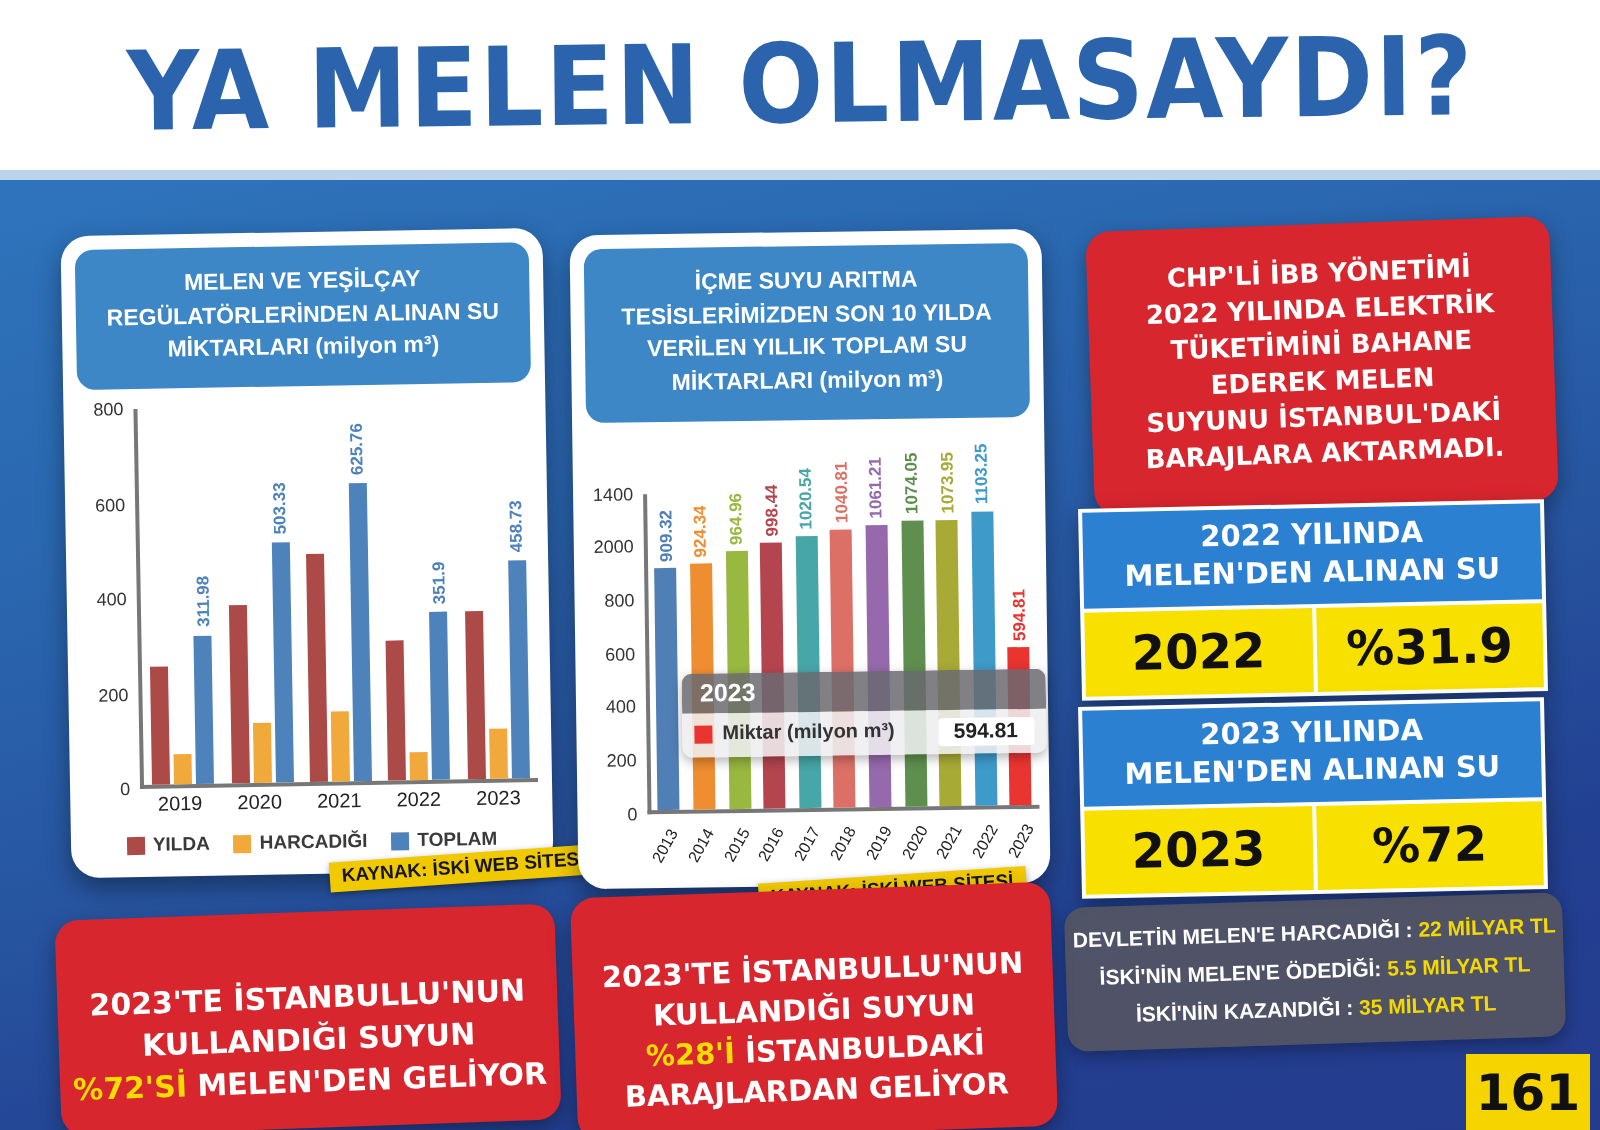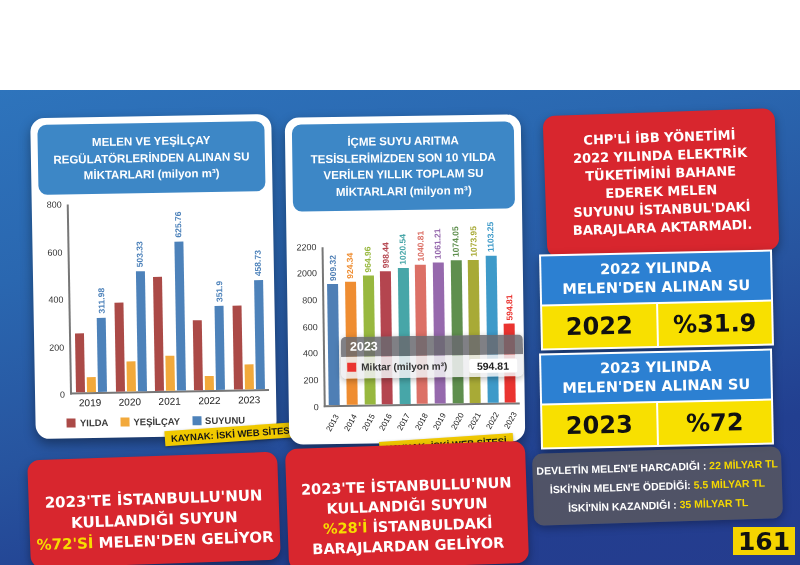--- a/index.html
+++ b/index.html
@@ -81,29 +81,32 @@
   .fin-row { white-space:nowrap; text-align:center; color:#fff; font-weight:bold; font-size:10.5px; }
   .fin-val { color:#f5d800; }
 
   .callout { position:absolute; background:#d8262e; border-radius:12px; color:#fff;
              font-family:"DejaVu Sans", sans-serif; font-weight:bold; text-align:center; white-space:pre-line;
              transform:rotate(-2deg); box-shadow:0 4px 10px rgba(0,0,0,0.35); }
   .callout .hl { color:#f7dc00; }
   .callout-left { left:29px; top:366px; width:250px; font-size:15px; line-height:1.4; padding:12px 4px; }
   .callout-middle { left:287px; top:355px; width:240px; font-size:14.5px; line-height:1.38; padding:11px 4px; }
 
-  .pagenum { position:absolute; left:733px; top:437px; width:62px; height:28px; background:#f5d400;
+  .pagenum { position:absolute; left:733px; top:437px; width:62px; height:38px; background:#f5d400;
              color:#111; display:flex; align-items:center; justify-content:center; font-size:25px;
              font-weight:bold; font-family:"DejaVu Sans", sans-serif; }
 </style>
 </head>
 <body>
 
 <div class="page">
 
+  <header>
+    <h1 class="title">YA MELEN OLMASAYDI?</h1>
+  </header>
 
   <div class="body-bg">
 
     <section class="card card-left">
       <div class="card-header">MELEN VE YEŞİLÇAY REGÜLATÖRLERİNDEN ALINAN SU MİKTARLARI (milyon m³)</div>
       <div class="chart-grid left-grid">
         <div class="yaxis" id="left-yaxis">
             <div class="ytick" style="bottom: 0px;">0</div>
             <div class="ytick" style="bottom: 47.5px;">200</div>
             <div class="ytick" style="bottom: 95px;">400</div>
@@ -181,41 +184,41 @@
             <div class="xlab">2023</div>
           </div>
       </div>
       <div class="legend" id="left-legend">
           <div class="lg-item">
             <div class="lg-swatch" style="background: rgb(171, 74, 71);"></div>
             <span>YILDA</span>
           </div>
           <div class="lg-item">
             <div class="lg-swatch" style="background: rgb(242, 169, 59);"></div>
-            <span>YEŞİLÇAY</span>
+            <span>HARCADIĞI</span>
           </div>
           <div class="lg-item">
             <div class="lg-swatch" style="background: rgb(77, 130, 186);"></div>
-            <span>SUYUNU</span>
+            <span>TOPLAM</span>
           </div>
         </div>
       <div class="source source-left">KAYNAK: İSKİ WEB SİTESİ</div>
     </section>
 
     <section class="card card-middle">
       <div class="card-header">İÇME SUYU ARITMA TESİSLERİMİZDEN SON 10 YILDA VERİLEN YILLIK TOPLAM SU MİKTARLARI (milyon m³)</div>
       <div class="chart-grid mid-grid">
         <div class="yaxis" id="mid-yaxis">
             <div class="ytick" style="bottom: 0px;">0</div>
             <div class="ytick" style="bottom: 26.6667px;">200</div>
             <div class="ytick" style="bottom: 53.3333px;">400</div>
             <div class="ytick" style="bottom: 80px;">600</div>
             <div class="ytick" style="bottom: 106.667px;">800</div>
             <div class="ytick" style="bottom: 133.333px;">2000</div>
-            <div class="ytick" style="bottom: 160px;">2200</div>
+            <div class="ytick" style="bottom: 160px;">1400</div>
           </div>
         <div class="plot" id="mid-plot">
           <div class="tooltip">
             <div class="tt-head">2023</div>
             <div class="tt-body">
               <span class="tt-swatch"></span>
               <span class="tt-label">Miktar (milyon m³)</span>
               <span class="tt-value">594.81</span>
             </div>
           </div>

